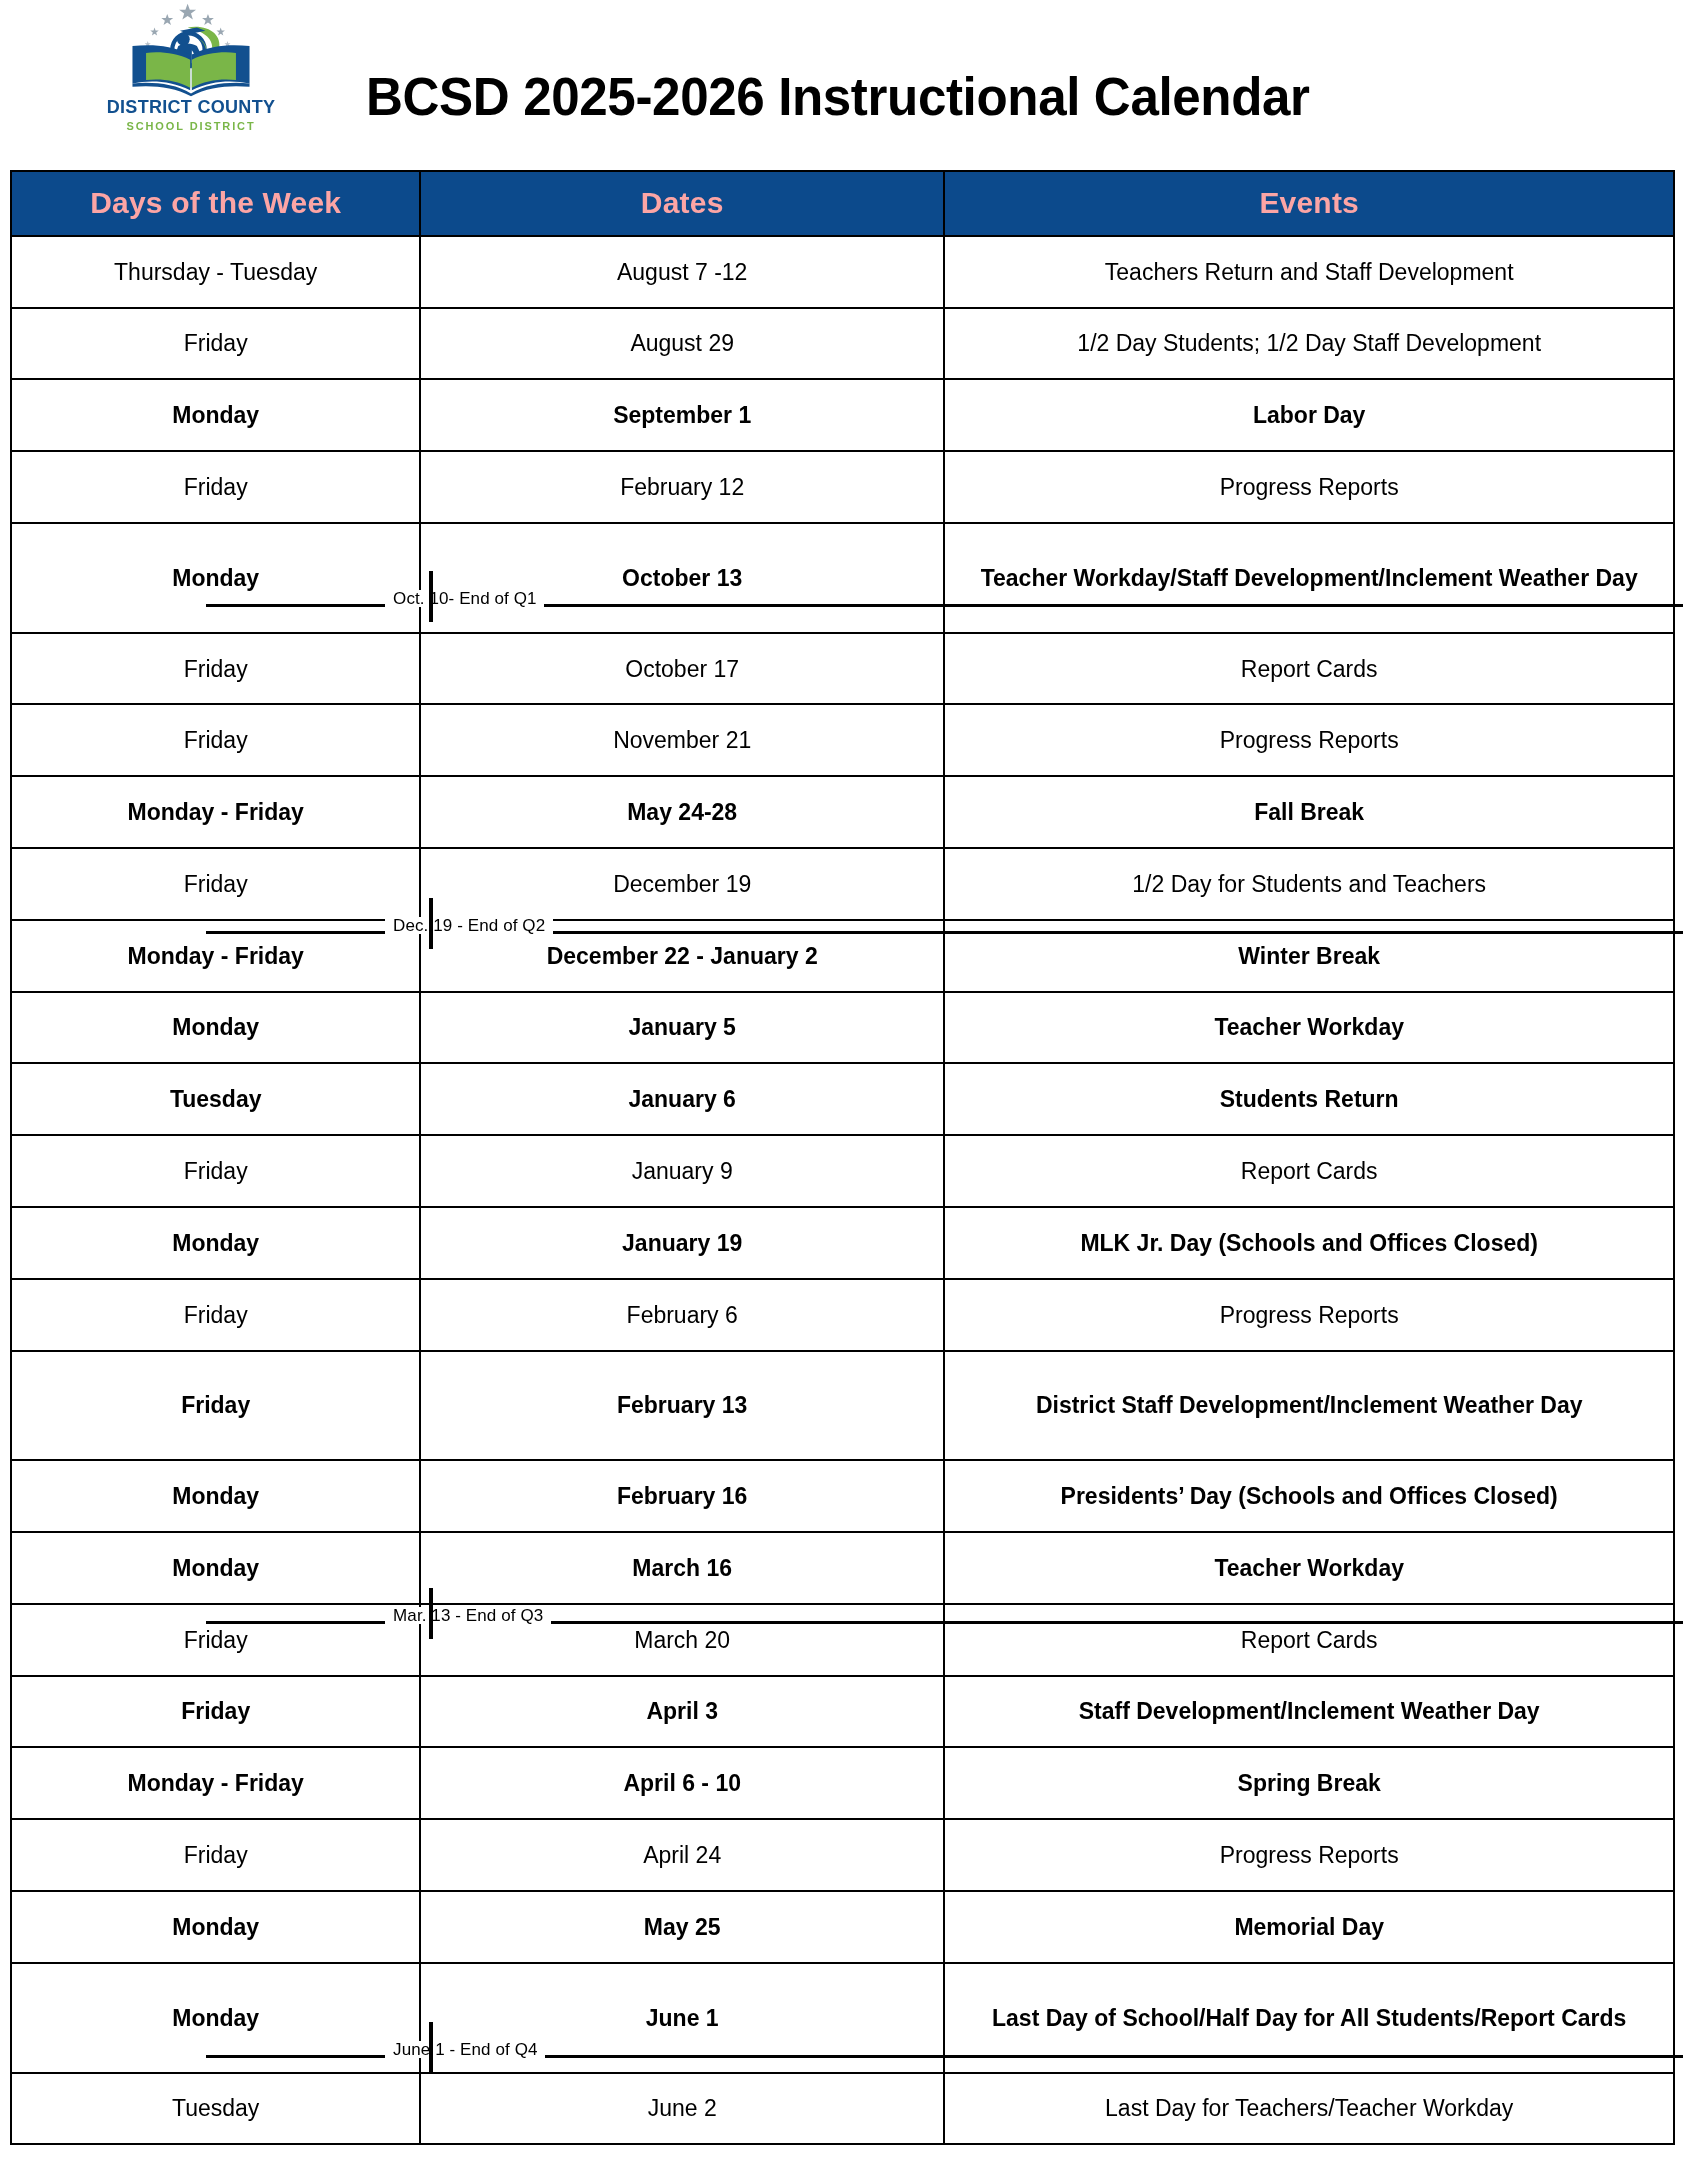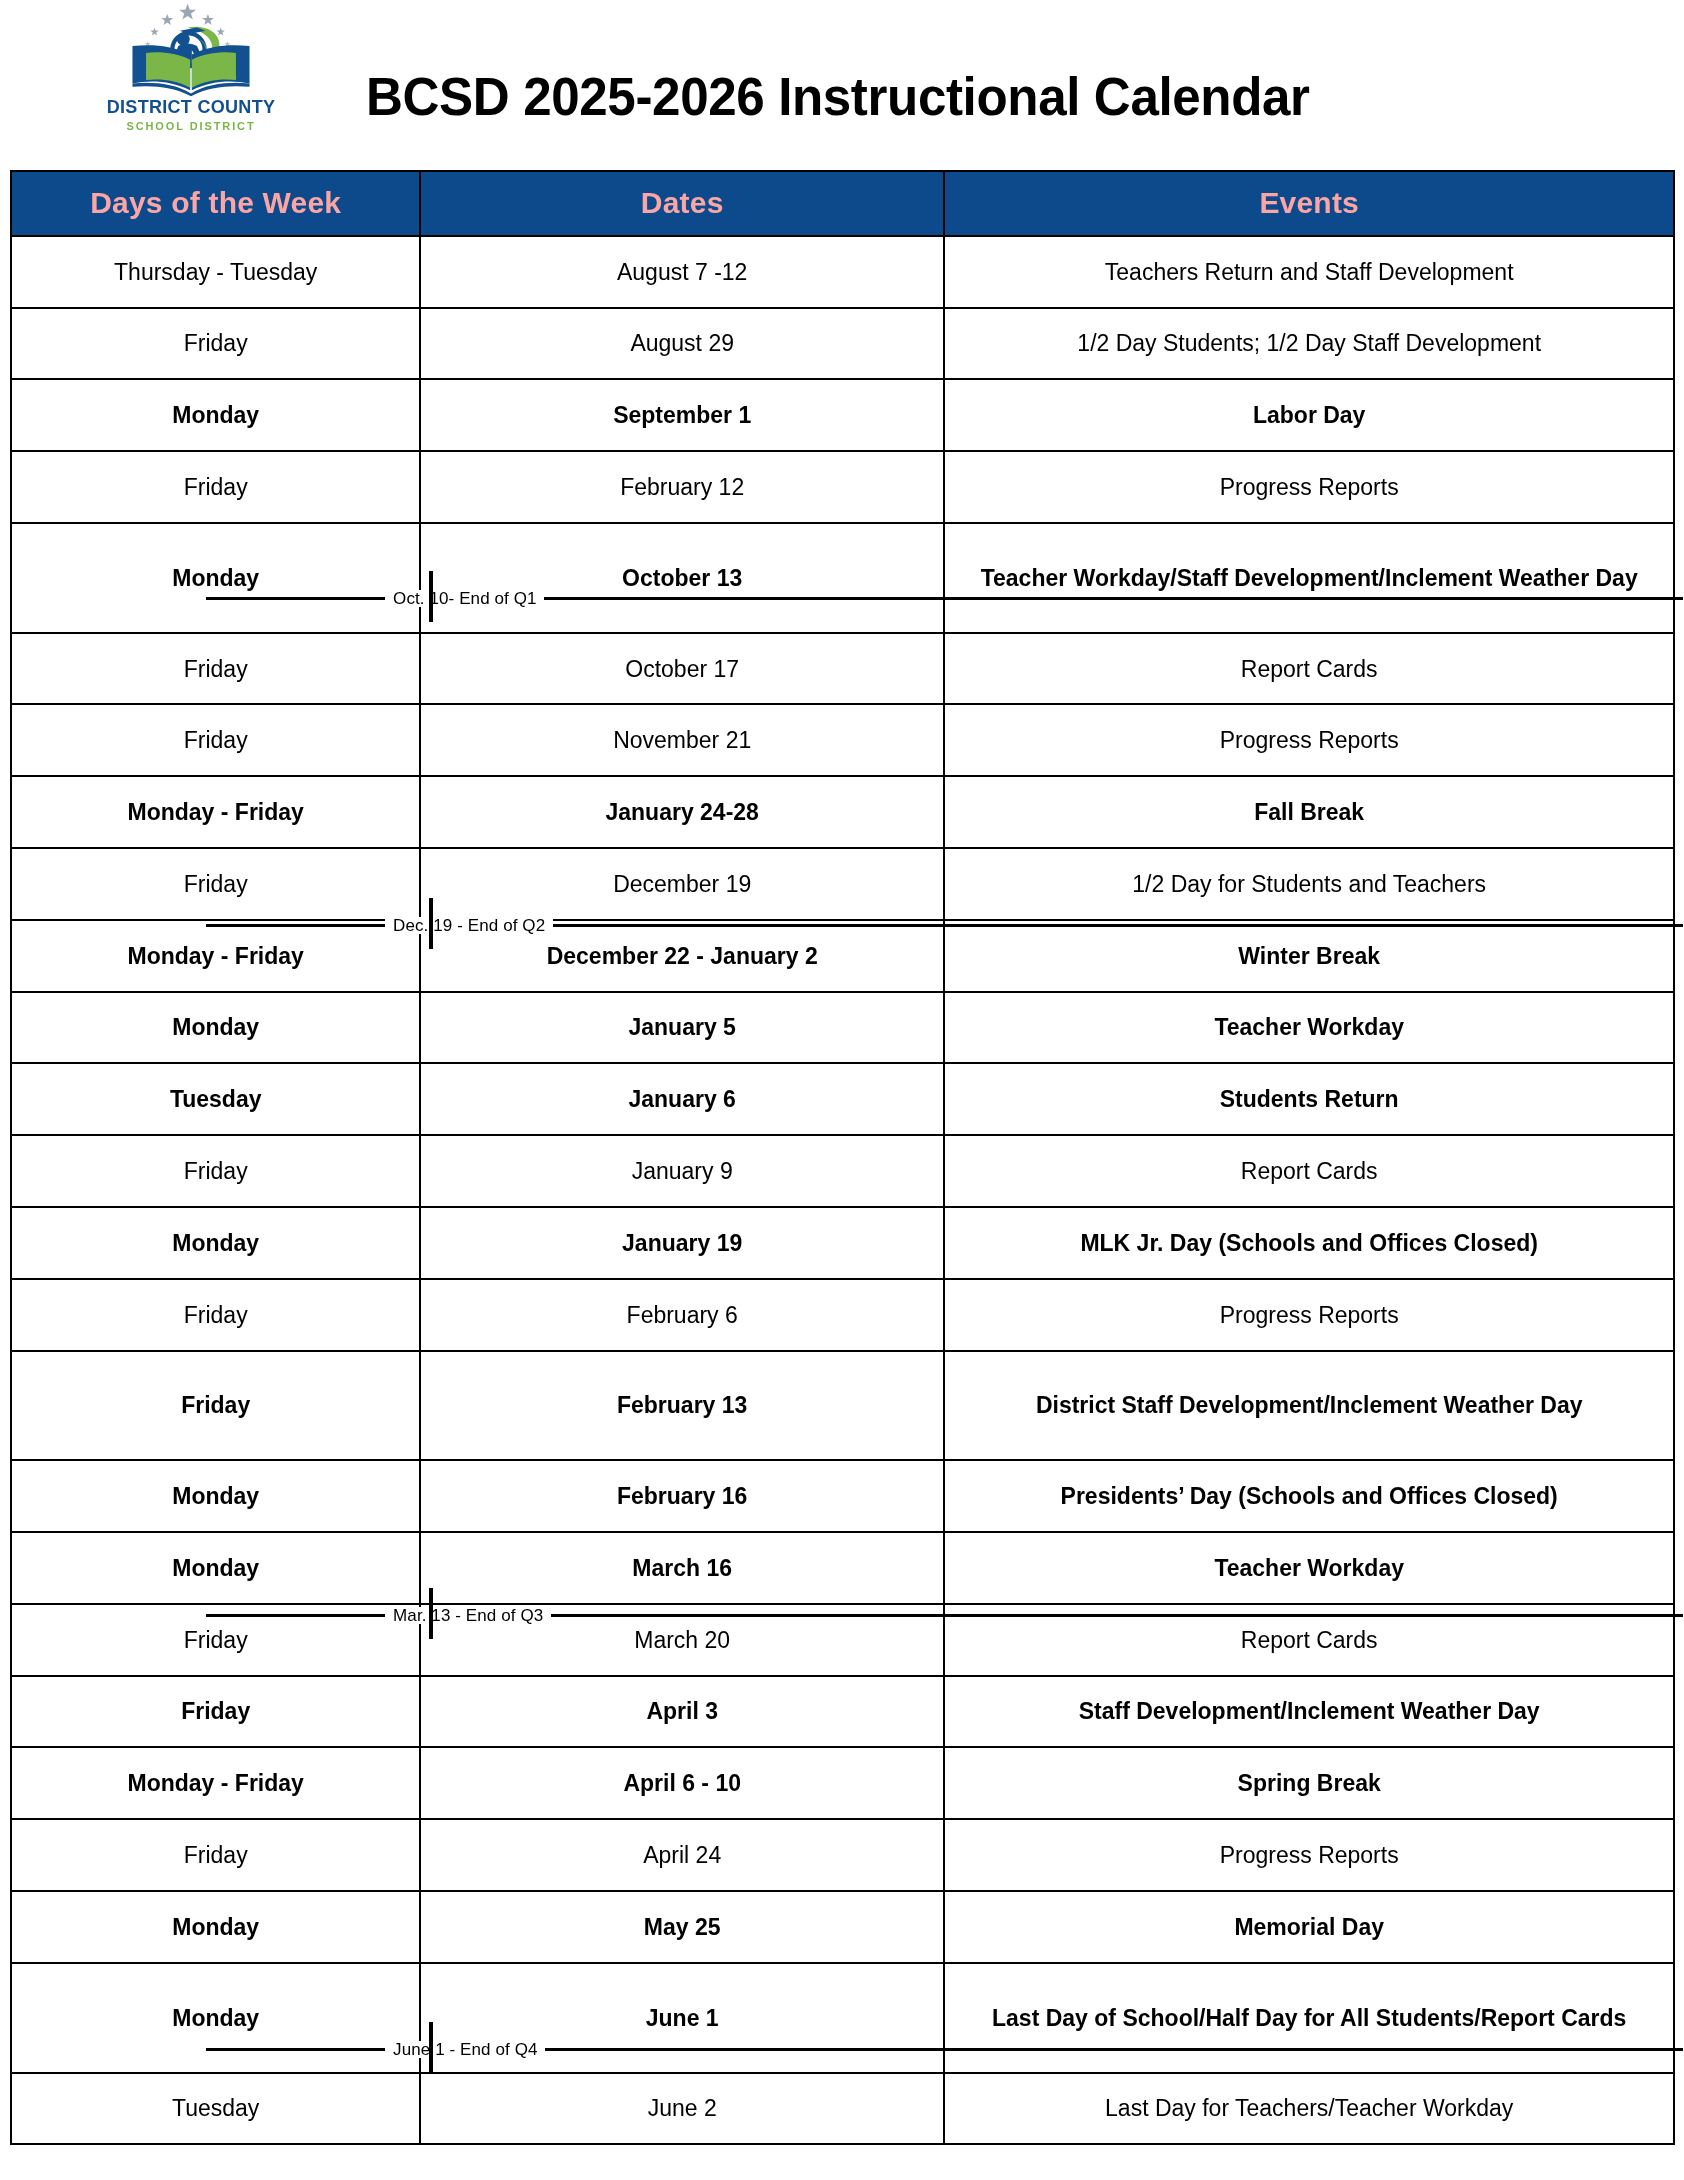--- a/index.html
+++ b/index.html
@@ -118,21 +118,21 @@
   }
 
   
   .qmark {
     position: absolute;
     left: 10.2px;
     width: 1663px;
     height: 17px;
     pointer-events: none;
     display: flex;
-    align-items: center;
+    align-items: flex-end;
   }
   .qmark .q-line-left {
     width: 179px;
     height: 3.4px;
     background: #000000;
     margin-left: 186px;
   }
   .qmark .q-text {
     font-size: 17px;
     font-weight: normal;
@@ -242,21 +242,21 @@
           <td>October 17</td>
           <td>Report Cards</td>
         </tr>
         <tr>
           <td>Friday</td>
           <td>November 21</td>
           <td>Progress Reports</td>
         </tr>
         <tr class="bold">
           <td>Monday - Friday</td>
-          <td>January 24-28</td>
+          <td>May 24-28</td>
           <td>Fall Break</td>
         </tr>
         <tr>
           <td>Friday</td>
           <td>December 19</td>
           <td>1/2 Day for Students and Teachers</td>
         </tr>
         <tr class="bold">
           <td>Monday - Friday</td>
           <td>December 22 - January 2</td>

